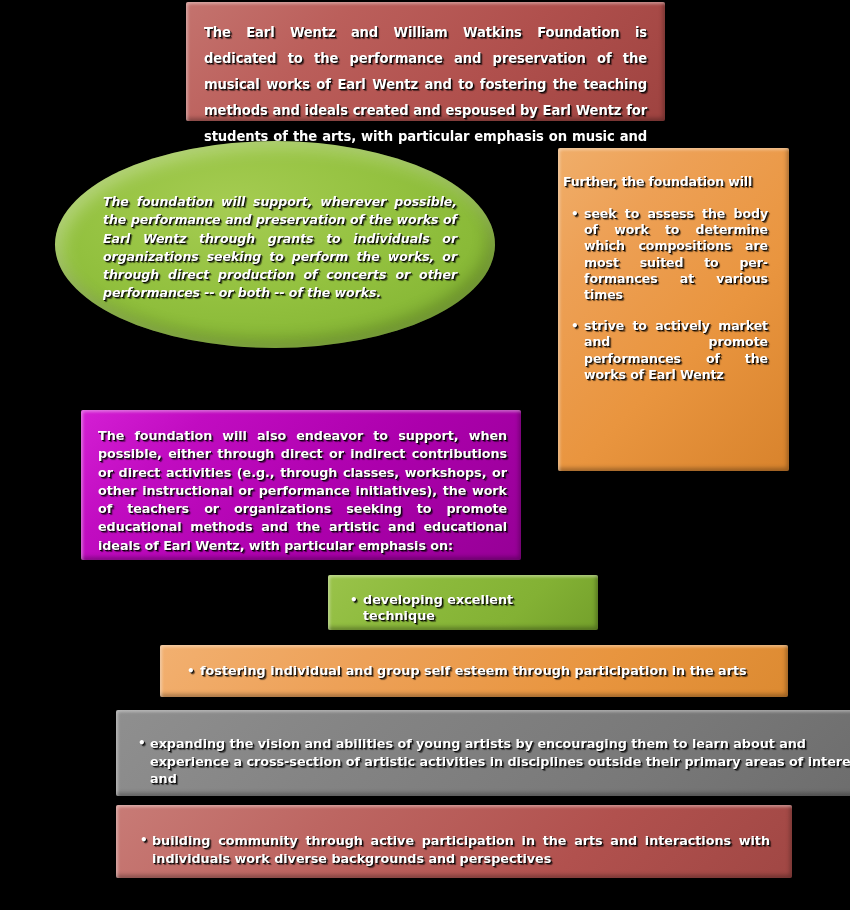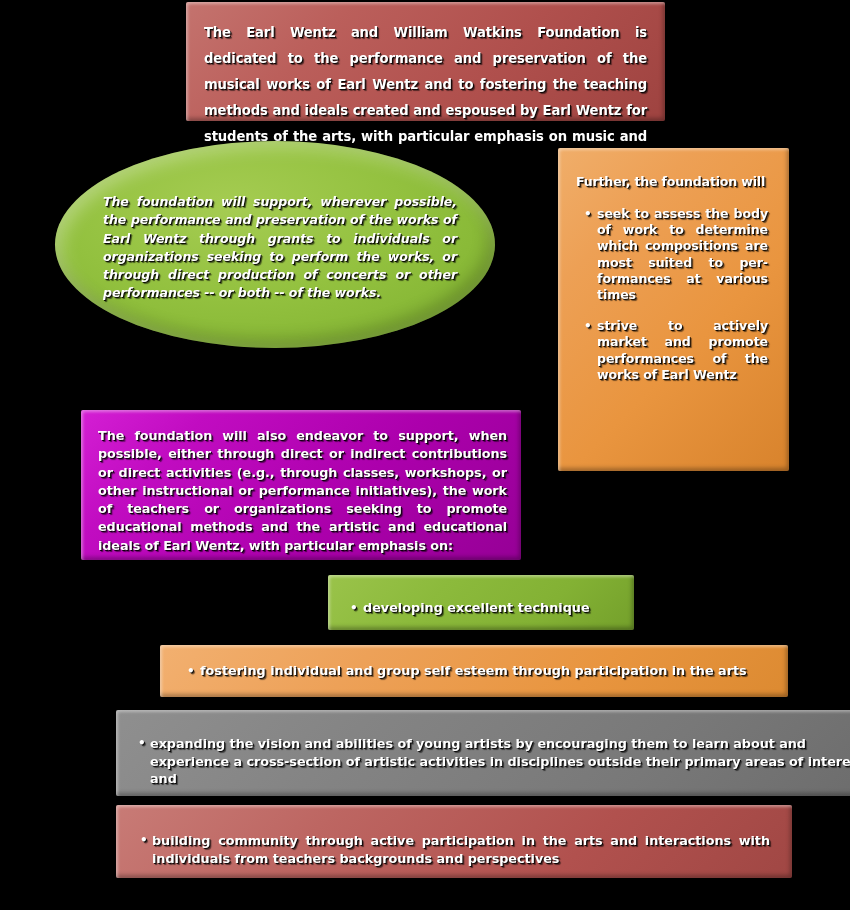--- a/index.html
+++ b/index.html
@@ -99,21 +99,21 @@
     left: 48px; top: 52px; width: 354px;
     font-size: 12.6px;
     line-height: 18.3px;
     letter-spacing: -0.1px;
     font-style: italic;
   }
 
   #further-box {
     left: 558px; top: 148px; width: 231px; height: 323px;
     background: linear-gradient(135deg, #f0ae6a 0%, #eda055 25%, #e9953f 60%, #d8832c 100%);
-    padding: 26px 13px 0 18px;
+    padding: 26px 13px 0 5px;
   }
   #further-box .heading {
     font-size: 12.6px;
     line-height: 16px;
     margin-bottom: 16px;
     letter-spacing: -0.2px;
   }
   #further-box ul.bul {
     font-size: 12.6px;
     line-height: 16.2px;
@@ -126,21 +126,21 @@
     background: linear-gradient(135deg, #d41fd4 0%, #c10cc1 22%, #ac00ac 60%, #960096 100%);
     padding: 17px 14px 0 17px;
   }
   #endeavor-box .txt {
     font-size: 12.8px;
     line-height: 18.3px;
     letter-spacing: -0.1px;
   }
 
   #technique-box {
-    left: 328px; top: 575px; width: 306px; height: 55px;
+    left: 328px; top: 575px; width: 270px; height: 55px;
     background: linear-gradient(135deg, #9ac34a 0%, #8cba3c 35%, #83b134 70%, #74a02b 100%);
     padding: 11px 10px 0 14px;
     display: flex;
     align-items: center;
   }
   #technique-box ul.bul { font-size: 12.8px; line-height: 16px; }
 
   #esteem-box {
     left: 160px; top: 645px; width: 628px; height: 52px;
     background: linear-gradient(135deg, #f2b070 0%, #eda158 32%, #e8953f 68%, #dc8a31 100%);
@@ -213,17 +213,17 @@
   </div>
 
   <div class="shape boxshape" id="vision-box">
     <ul class="bul">
       <li class="left">expanding the vision and abilities of young artists by encouraging them to learn about and experience a cross-section of artistic activities in disciplines outside their primary areas of interest, and</li>
     </ul>
   </div>
 
   <div class="shape boxshape" id="community-box">
     <ul class="bul">
-      <li class="justify-all">building community through active participation in the arts and interactions with individuals from teachers backgrounds and perspectives</li>
+      <li class="justify-all">building community through active participation in the arts and interactions with individuals work diverse backgrounds and perspectives</li>
     </ul>
   </div>
 
 </div>
 
 </body></html>

